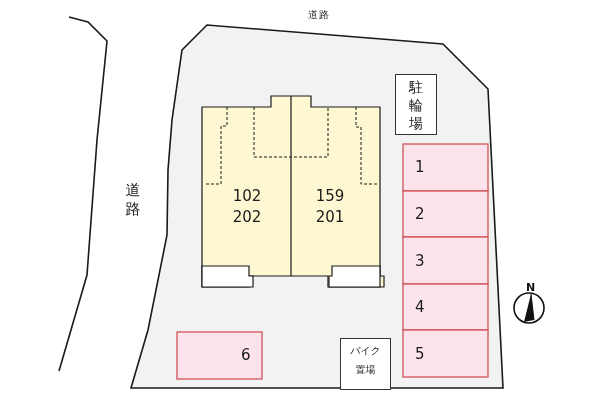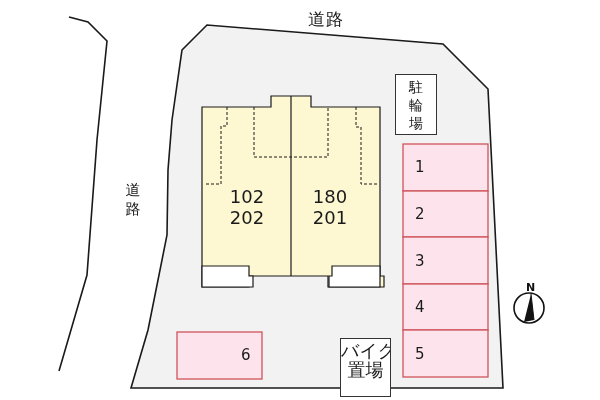--- a/index.html
+++ b/index.html
@@ -1,29 +1,29 @@
 <!DOCTYPE html>
 <html><head>
 <meta charset="utf-8">
 <style>
   html, body { margin:0; padding:0; background:#ffffff; }
   body { width:600px; height:400px; position:relative; overflow:hidden;
          font-family:"DejaVu Sans", "Liberation Sans", sans-serif; }
   svg { position:absolute; left:0; top:0; }
   .lbl { position:absolute; color:#1a1a1a; font-family:"DejaVu Sans", sans-serif; }
-  .road-top { left:308px; top:8px; font-size:17px; letter-spacing:1px; }
+  .road-top { left:308px; top:8px; font-size:10px; letter-spacing:1px; }
   .road-left { left:124px; top:181px; font-size:15px; line-height:19px; width:18px; text-align:center; }
-  .units { position:absolute; font-size:18px; line-height:21px; text-align:center; width:50px; color:#1a1a1a; }
+  .units { position:absolute; font-size:15px; line-height:21px; text-align:center; width:50px; color:#1a1a1a; }
   .units-left { left:222px; top:186px; }
   .units-right { left:305px; top:186px; }
   .park-num { position:absolute; font-size:15px; color:#1a1a1a; }
   .boxlabel { position:absolute; border:1px solid #333; background:#ffffff; text-align:center;
               color:#1a1a1a; box-sizing:border-box; }
   .bicycle { left:395px; top:74px; width:42px; height:61px; font-size:14px; line-height:18px; padding-top:3px; }
-  .bike { left:340px; top:338px; width:51px; height:59px; font-size:18px; line-height:19px; padding-top:2px; white-space:nowrap; overflow:hidden; }
+  .bike { left:340px; top:338px; width:51px; height:52px; font-size:10px; line-height:19px; padding-top:2px; white-space:nowrap; overflow:hidden; }
   .compass-n { position:absolute; left:526px; top:281px; font-size:11px; font-weight:bold; color:#111; }
 </style>
 </head>
 <body>
 
 <svg width="600" height="400" viewBox="0 0 600 400">
 
   <polyline points="69,17 88,22 107,41 97,140 87,275 59,371" fill="none" stroke="#1a1a1a" stroke-width="1.6"></polyline>
 
   <polygon points="182,50 207,25 443,44 488,89 503,388 131,388 148,330 167,235 168,170 172,120" fill="#f2f2f2" stroke="#1a1a1a" stroke-width="1.6"></polygon>
@@ -62,21 +62,21 @@
 <div class="lbl road-left">
   <div>道</div>
   <div>路</div>
 </div>
 
 <div class="units units-left">
   <div>102</div>
   <div>202</div>
 </div>
 <div class="units units-right">
-  <div>180</div>
+  <div>159</div>
   <div>201</div>
 </div>
 
 <div class="park-num" style="left:415px;top:158px;">1</div>
 <div class="park-num" style="left:415px;top:205px;">2</div>
 <div class="park-num" style="left:415px;top:252px;">3</div>
 <div class="park-num" style="left:415px;top:298px;">4</div>
 <div class="park-num" style="left:415px;top:345px;">5</div>
 <div class="park-num" style="left:241px;top:346px;">6</div>
 

